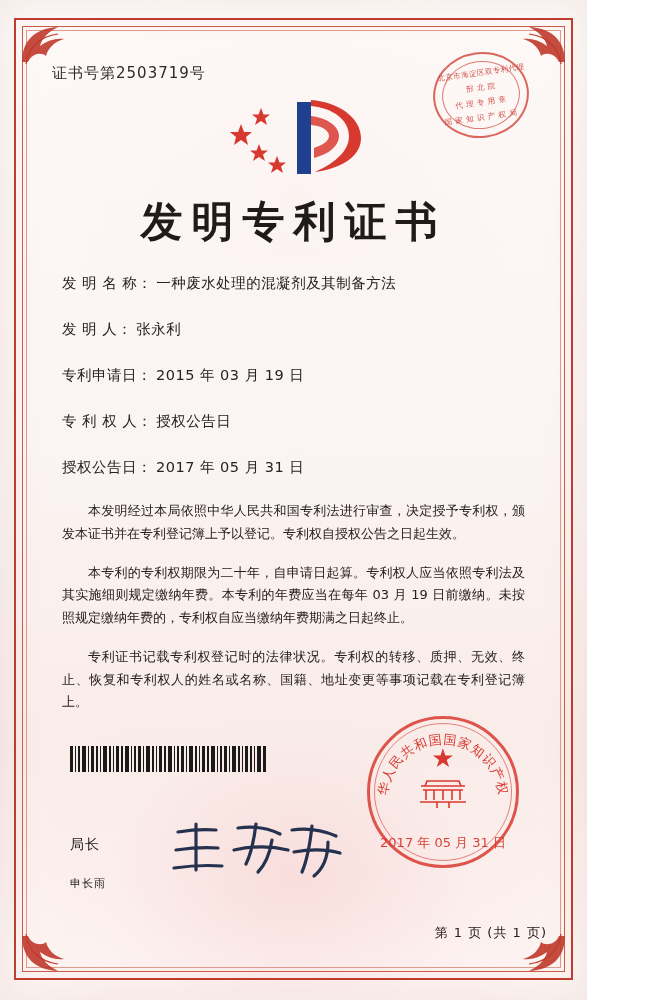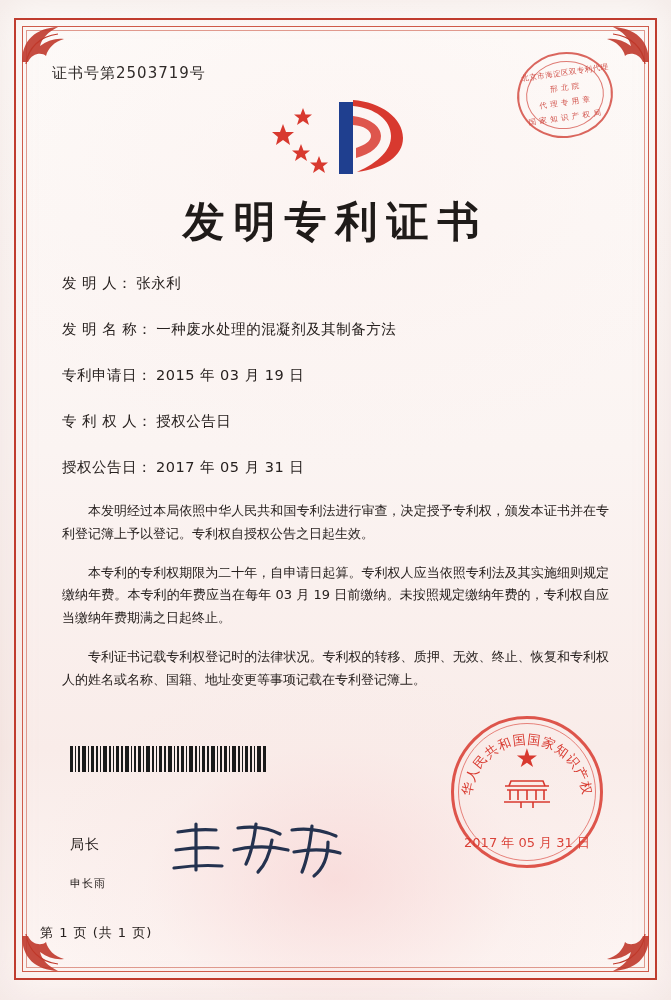--- a/index.html
+++ b/index.html
@@ -10,21 +10,21 @@
   body {
     width: 671px;
     height: 1000px;
     font-family: "Liberation Serif", serif;
     color: #2b2320;
     overflow: hidden;
   }
 
   .page {
     position: relative;
-    width: 671px;
+    width: 587px;
     height: 1000px;
     background:
       radial-gradient(ellipse 420px 300px at 50% 88%, rgba(247,205,205,0.55) 0%, rgba(250,232,230,0.25) 45%, rgba(255,255,255,0) 72%),
       radial-gradient(ellipse 520px 380px at 50% 20%, rgba(252,240,238,0.5) 0%, rgba(255,255,255,0) 70%),
       linear-gradient(180deg, #fdfaf8 0%, #fbf4f2 45%, #f9ece9 75%, #fdf6f4 100%);
     box-sizing: border-box;
   }
 
   
   .frame-outer {
@@ -272,21 +272,21 @@
     top: 770px;
     width: 200px;
     height: 70px;
   }
 
   .footer {
     position: absolute;
     left: 0;
     right: 0;
     bottom: 10px;
-    text-align: left;
+    text-align: right;
     font-size: 13px;
     font-family: "DejaVu Sans", sans-serif;
     color: #27211f;
     letter-spacing: 1px;
   }
 
   
   .edge-shade {
     position: absolute;
     inset: 0;
@@ -355,26 +355,26 @@
 
         <path d="M92 6 C120 8 142 24 142 44 C142 62 124 74 96 78 C118 68 130 56 130 42 C130 26 114 14 92 12 Z" fill="#d8392f"></path>
         <path d="M92 22 C108 24 120 32 120 42 C120 52 110 60 95 64 L95 54 C104 51 110 47 110 42 C110 36 103 32 92 31 Z" fill="#d8392f" opacity="0.85"></path>
       </svg>
     </div>
 
     <div class="title">发明专利证书</div>
 
     <div class="fields">
       <div class="field-row">
+        <span class="field-label">发 明 名 称：</span>
+        <span class="field-value">一种废水处理的混凝剂及其制备方法</span>
+      </div>
+      <div class="field-row">
         <span class="field-label">发 明 人：</span>
         <span class="field-value">张永利</span>
-      </div>
-      <div class="field-row">
-        <span class="field-label">发 明 名 称：</span>
-        <span class="field-value">一种废水处理的混凝剂及其制备方法</span>
       </div>
       <div class="field-row">
         <span class="field-label">专利申请日：</span>
         <span class="field-value">2015 年 03 月 19 日</span>
       </div>
       <div class="field-row">
         <span class="field-label">专 利 权 人：</span>
         <span class="field-value">授权公告日</span>
       </div>
       <div class="field-row">

